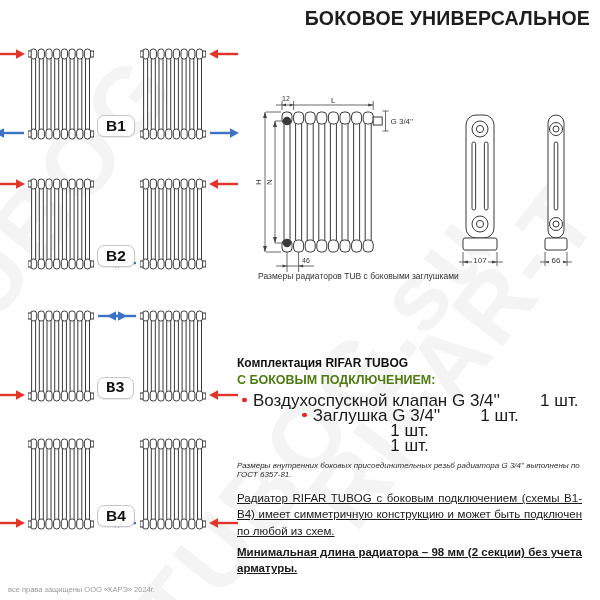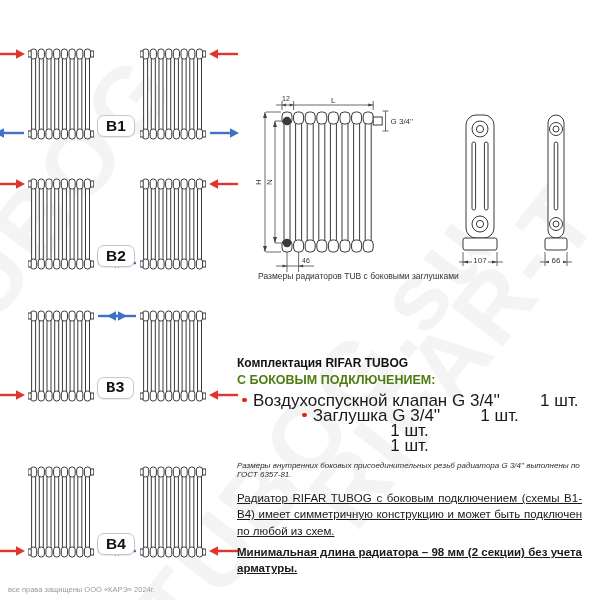--- a/index.html
+++ b/index.html
@@ -58,20 +58,21 @@
 </head>
 <body>
 
 <div class="page">
 
   <div class="wm wm1">TUBOG</div>
   <div class="wm wm2">R-TUBOG.su</div>
   <div class="wm wm3">RIFAR-T</div>
 
   <div class="title">
+    <div>БОКОВОЕ УНИВЕРСАЛЬНОЕ</div>
   </div>
 
   <div id="schemes">
       <div class="scheme" style="top: 48px;">
         <div class="rad-wrap rad-left"><svg width="66" height="92" viewBox="0 0 66 92">
             <rect class="rl" x="3.60" y="5.5" width="4" height="81"></rect>
             <rect class="rl" x="11.30" y="5.5" width="4" height="81"></rect>
             <rect class="rl" x="19.00" y="5.5" width="4" height="81"></rect>
             <rect class="rl" x="26.70" y="5.5" width="4" height="81"></rect>
             <rect class="rl" x="34.40" y="5.5" width="4" height="81"></rect>
@@ -286,21 +287,21 @@
             <rect class="rl" x="62.6" y="83" width="3.2" height="6"></rect>
           </svg><span class="arrow top-left"><svg width="30" height="12" viewBox="0 0 30 12">
               <line x1="8" y1="6" x2="29" y2="6" stroke="#3d72c4" stroke-width="2.4"></line>
               <polygon points="9,1.2 0,6 9,10.8" fill="#3d72c4"></polygon>
             </svg></span><span class="arrow bottom-right"><svg width="30" height="12" viewBox="0 0 30 12">
               <line x1="8" y1="6" x2="29" y2="6" stroke="#e03528" stroke-width="2.4"></line>
               <polygon points="9,1.2 0,6 9,10.8" fill="#e03528"></polygon>
             </svg></span></div>
         <div class="scheme-label">B3</div>
       </div>
-      <div class="scheme" style="top: 466px;">
+      <div class="scheme" style="top: 438px;">
         <div class="rad-wrap rad-left"><svg width="66" height="92" viewBox="0 0 66 92">
             <rect class="rl" x="3.60" y="5.5" width="4" height="81"></rect>
             <rect class="rl" x="11.30" y="5.5" width="4" height="81"></rect>
             <rect class="rl" x="19.00" y="5.5" width="4" height="81"></rect>
             <rect class="rl" x="26.70" y="5.5" width="4" height="81"></rect>
             <rect class="rl" x="34.40" y="5.5" width="4" height="81"></rect>
             <rect class="rl" x="42.10" y="5.5" width="4" height="81"></rect>
             <rect class="rl" x="49.80" y="5.5" width="4" height="81"></rect>
             <rect class="rl" x="57.50" y="5.5" width="4" height="81"></rect>
             <rect class="rl" x="2.50" y="1" width="6.2" height="10" rx="2.8"></rect>

